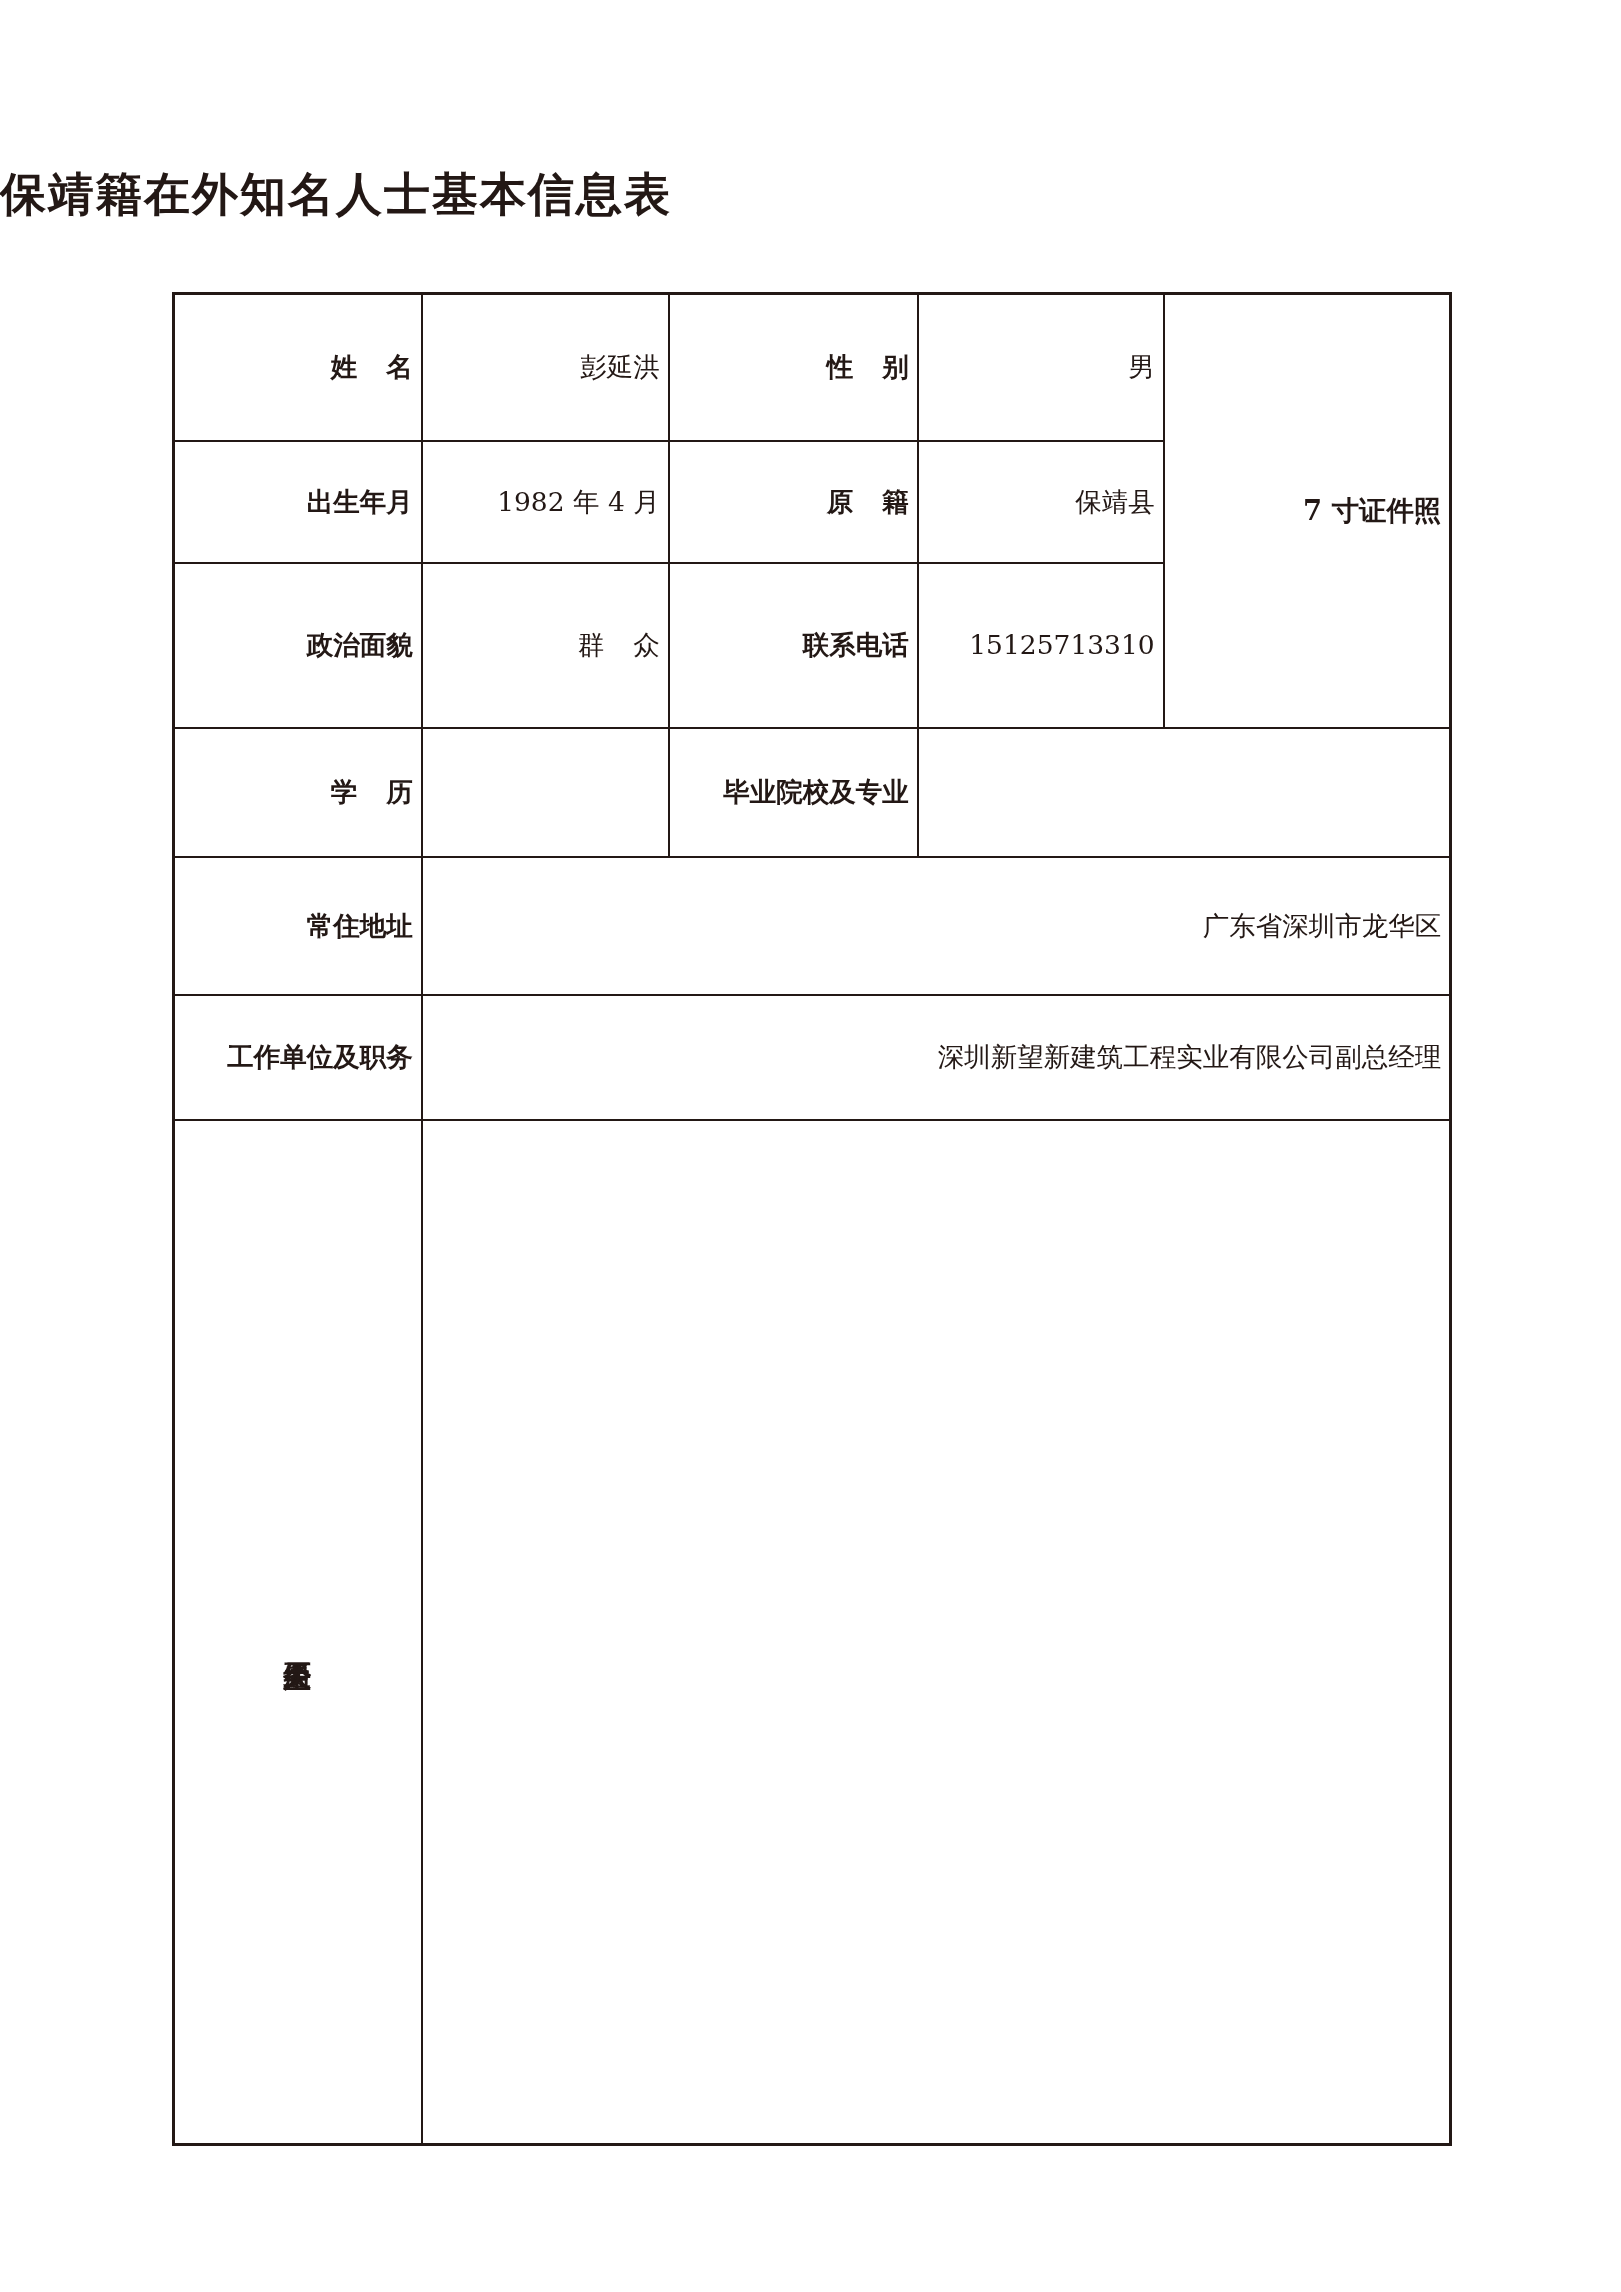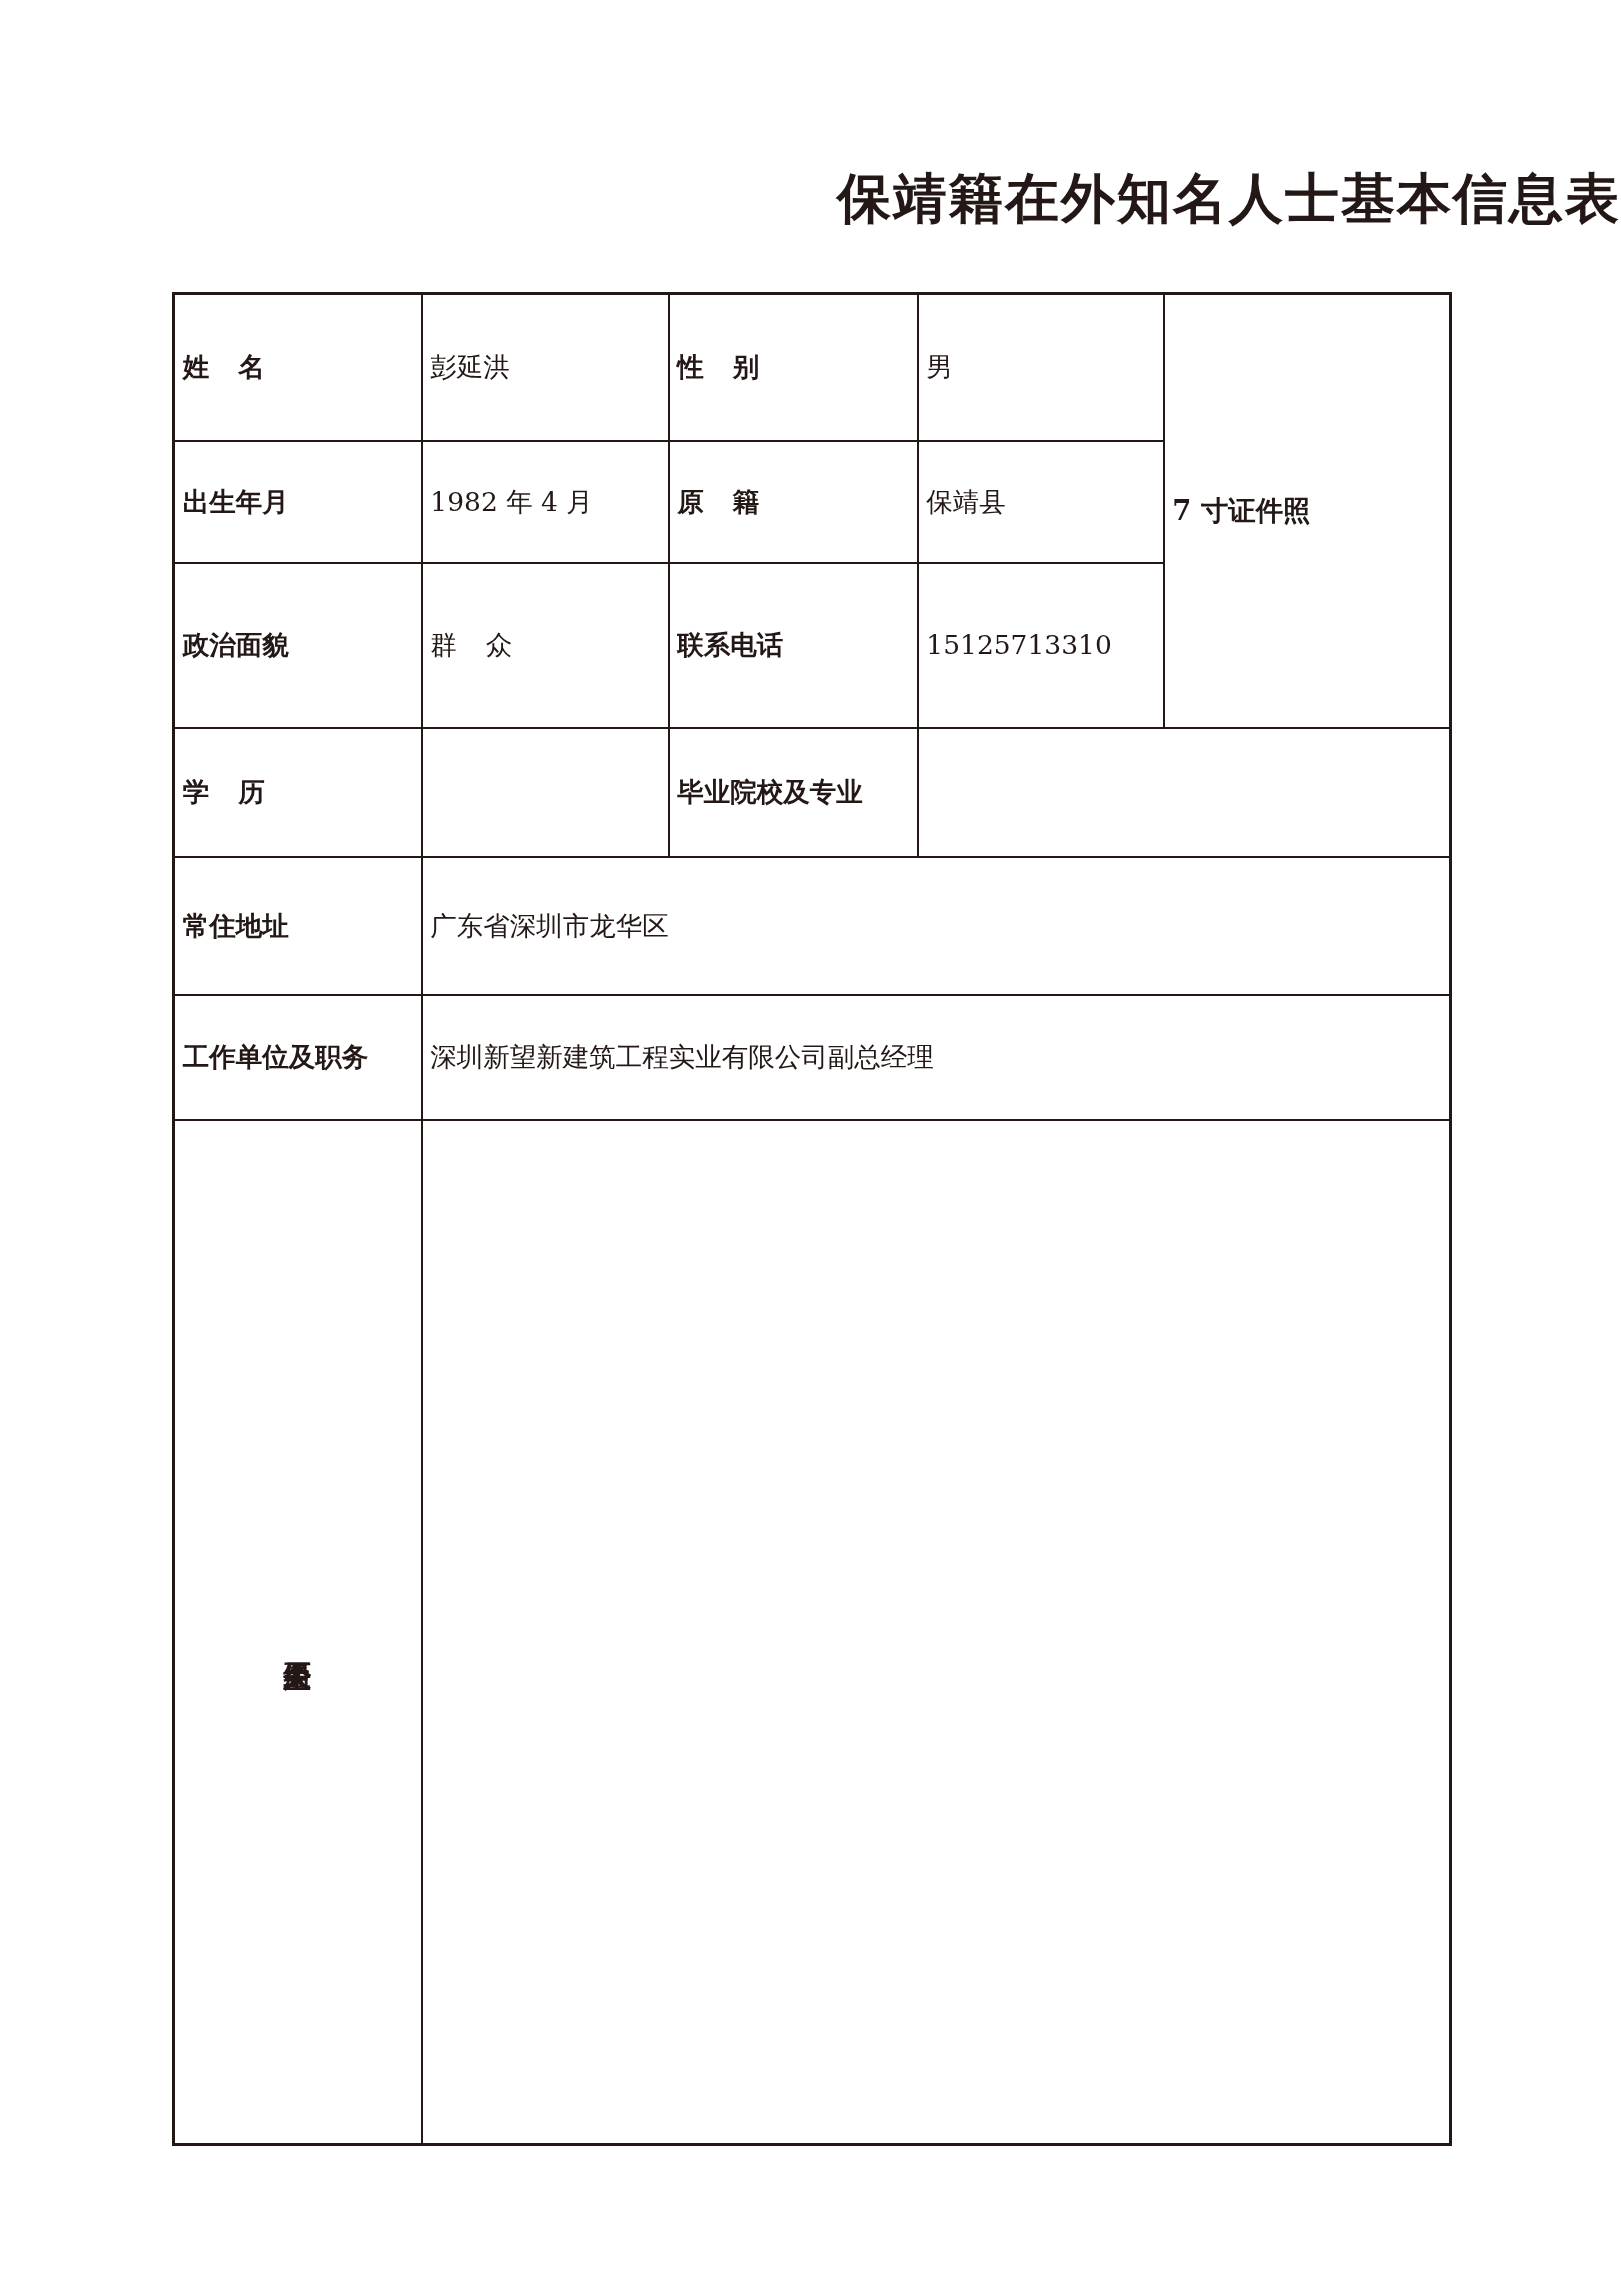--- a/index.html
+++ b/index.html
@@ -17,24 +17,24 @@
     color: #231815;
     -webkit-font-smoothing: antialiased;
   }
 
   
   .doc-title {
     position: absolute;
     left: 0;
     top: 170px;
     width: 1621px;
-    text-align: right;
-    font-family: Liberation Sans, sans-serif;
+    text-align: left;
+    font-family: Liberation Mono, monospace;
     font-weight: bold;
-    font-size: 54px;
+    font-size: 46px;
     line-height: 57px;
     letter-spacing: 2px;
     color: #231815;
     white-space: nowrap;
   }
 
   
   .info-table {
     position: absolute;
     left: 172px;
@@ -42,21 +42,21 @@
     width: 1277px;
     height: 1829px;
     border-collapse: collapse;
     table-layout: fixed;
     border: 3.9px solid #231815;
   }
   .info-table td {
     border: 2px solid #231815;
     padding: 0 7.8px;
     vertical-align: middle;
-    text-align: left;
+    text-align: right;
     font-size: 26.5px;
     line-height: 1.35;
     color: #231815;
     font-family: "DejaVu Serif", "Liberation Serif", serif;
   }
 
   
   td.label {
     font-weight: bold;
     letter-spacing: 0;

